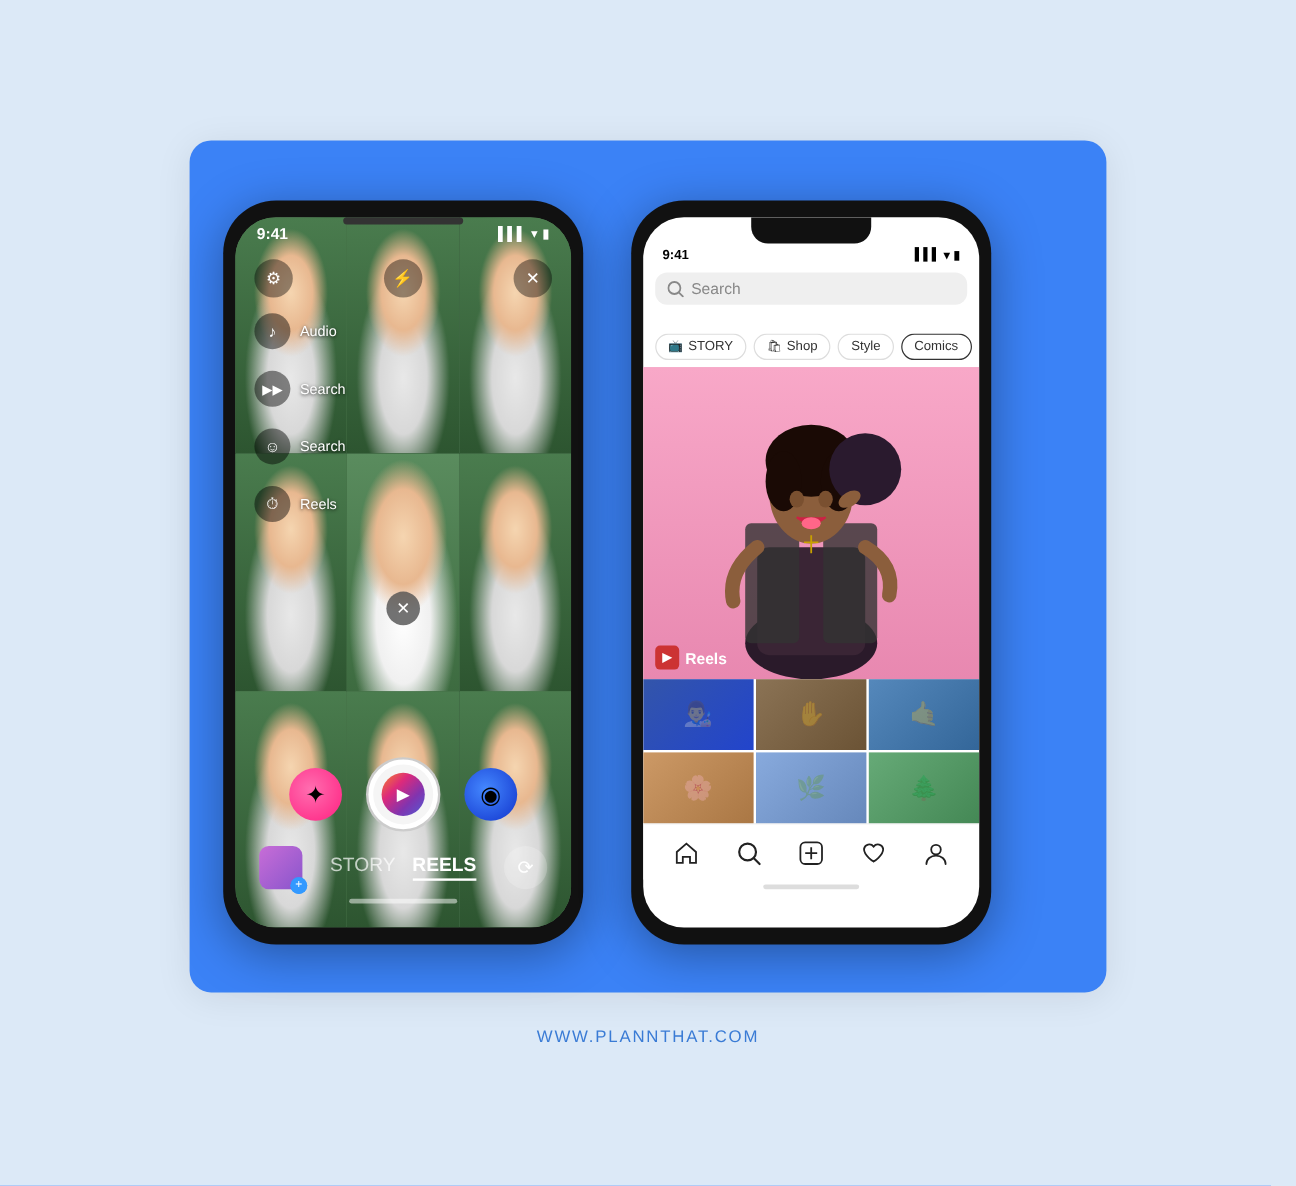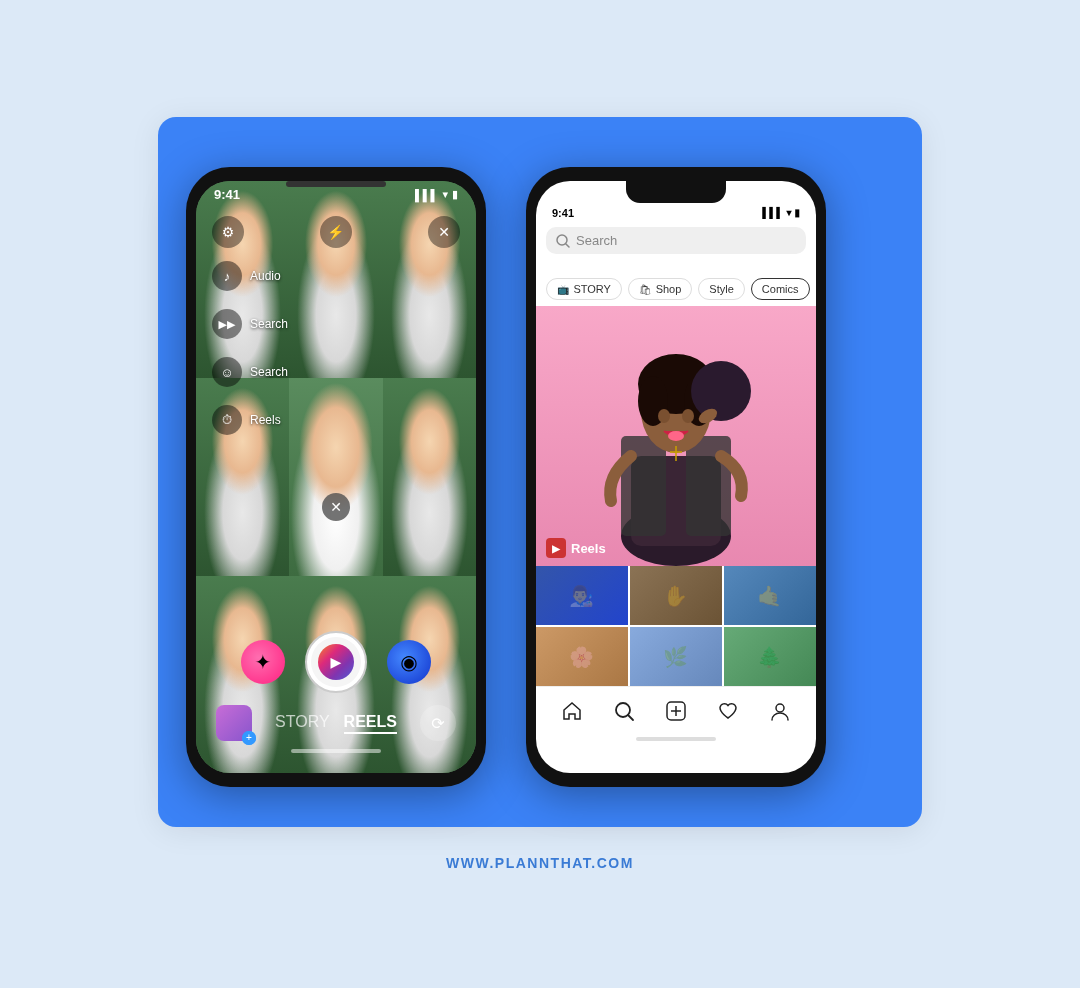--- a/index.html
+++ b/index.html
@@ -437,21 +437,21 @@
       width: 28px; height: 28px;
       display: flex; align-items: center; justify-content: center;
       font-size: 20px;
       color: #222;
     }
 
     
     .footer-link {
       margin-top: 28px;
       font-size: 14px;
-      font-weight: 700;
+      font-weight: 400;
       letter-spacing: 1.5px;
       color: #3a7bd5;
     }
 
     
     .reels-shutter {
       background: white;
       width: 62px; height: 62px;
       border-radius: 50%;
       border: 2px solid #ccc;

